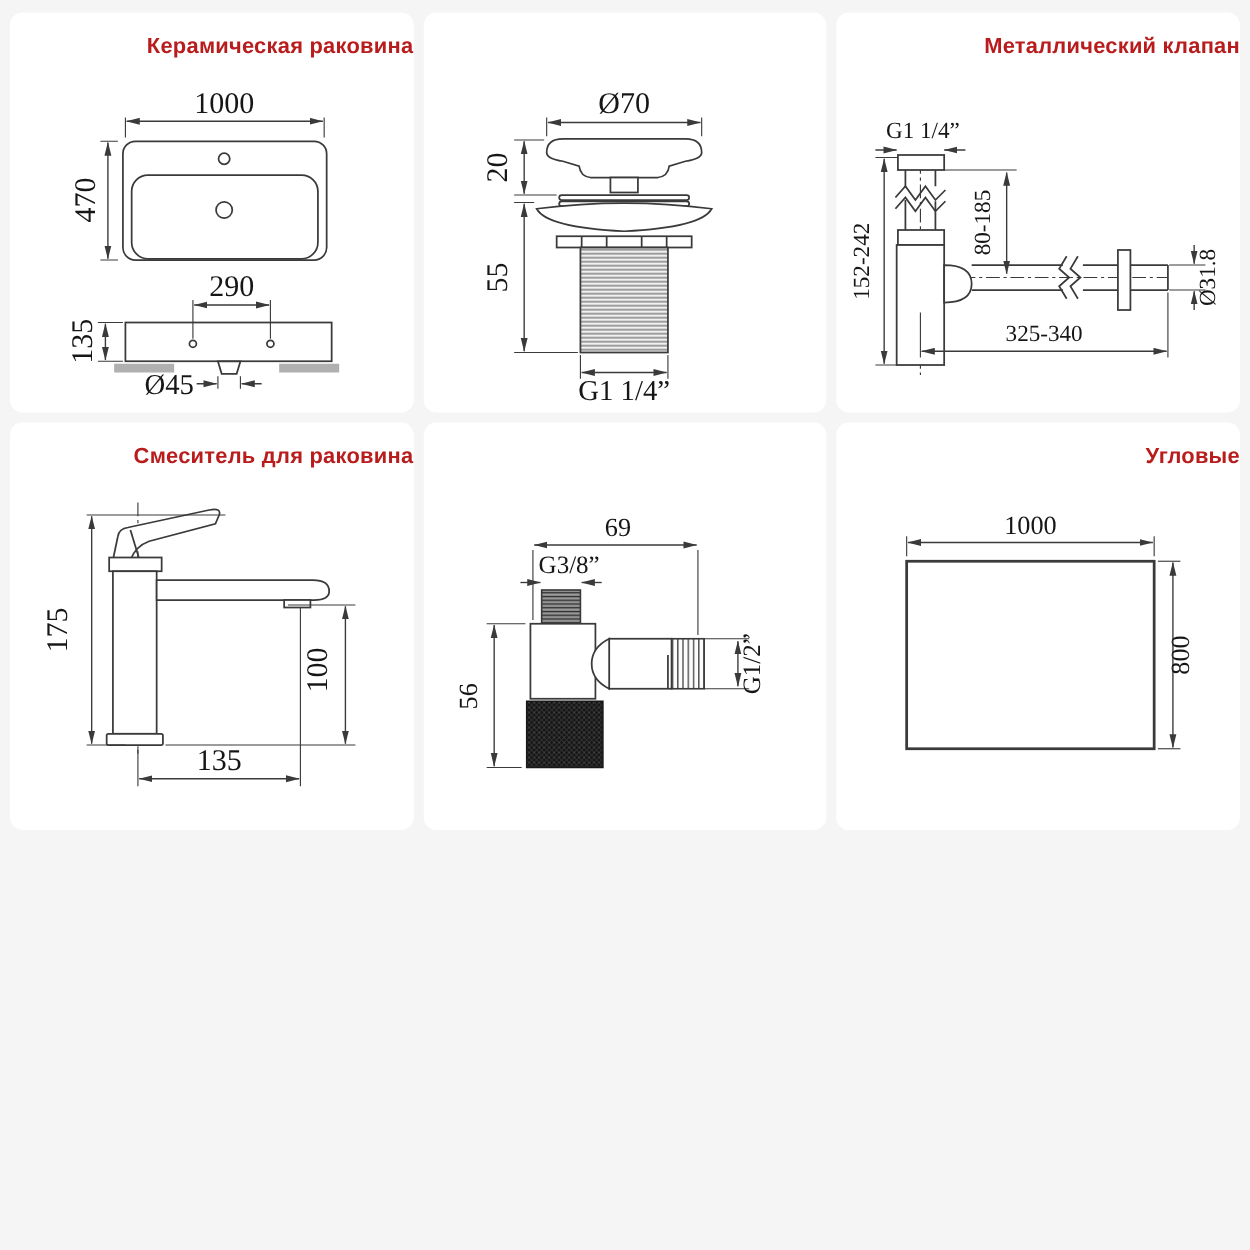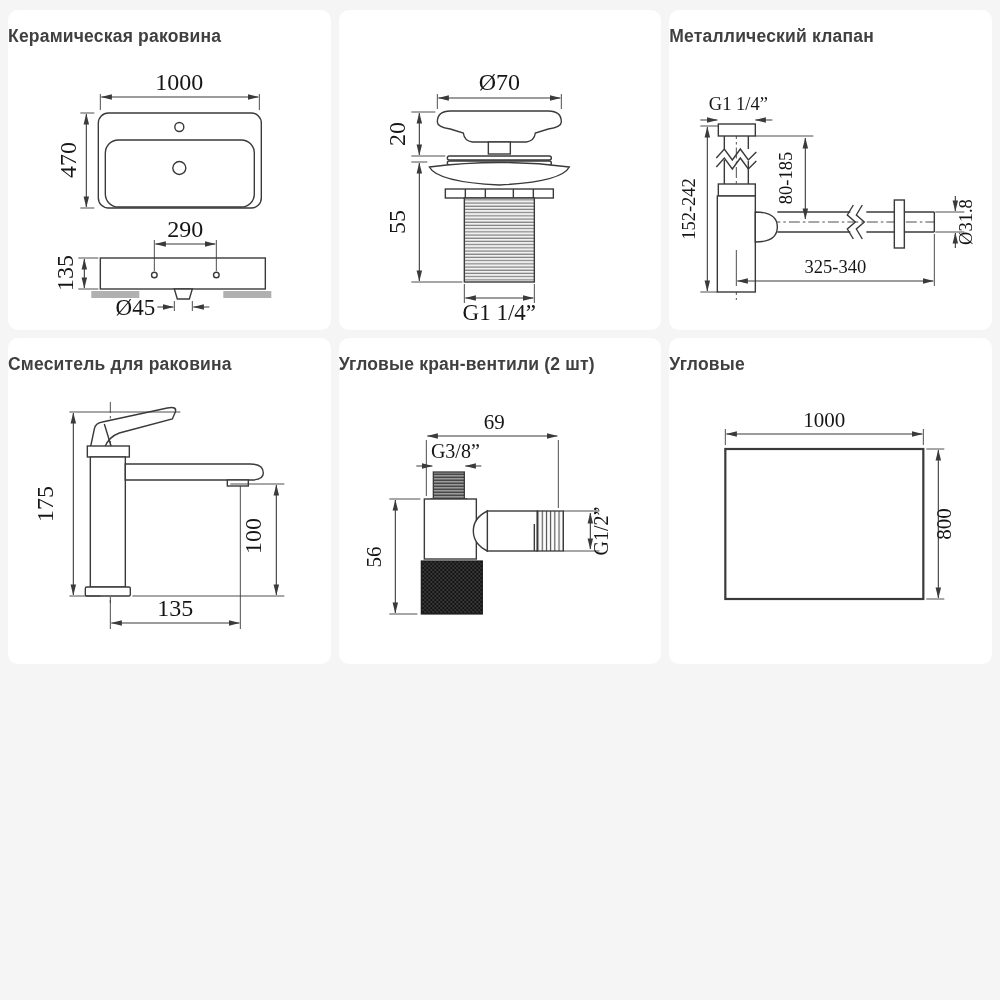--- a/index.html
+++ b/index.html
@@ -19,25 +19,25 @@
     align-content:start;
   }
   .card{
     position:relative;
     background:#ffffff;
     border-radius:10px;
     overflow:hidden;
   }
   .card-title{
     position:absolute;top:16px;left:0;right:0;
-    text-align:left;
+    text-align:right;
     font-weight:700;
     font-size:17.5px;
     letter-spacing:.2px;
-    color:#404040;
+    color:#b91c1c;
     z-index:2;
   }
   svg.draw{position:absolute;left:0;top:0;width:100%;height:100%;}
   
   .ln{stroke:#3a3a3a;stroke-width:1.4;fill:none;}
   .lnw{stroke:#3a3a3a;stroke-width:1.4;fill:#ffffff;}
   .thick{stroke-width:2.2;}
   .dl{stroke:#3a3a3a;stroke-width:1.1;fill:none;}   
   .xl{stroke:#3a3a3a;stroke-width:.9;fill:none;}    
   .cl{stroke:#3a3a3a;stroke-width:.9;fill:none;stroke-dasharray:11 3 2.5 3;} 
@@ -272,21 +272,20 @@
       <g>
         <line class="xl" x1="102" y1="262" x2="102" y2="291"></line>
         <line class="xl" x1="232" y1="148" x2="232" y2="291"></line>
         <line class="dl" x1="103" y1="285" x2="231" y2="285" marker-start="url(#arr)" marker-end="url(#arr)"></line>
         <text class="dim" x="167" y="278">135</text>
       </g>
     </svg>
   </section>
 
   <section class="card">
-    <div class="card-title">Угловые кран-вентили (2 шт)</div>
     <svg class="draw" viewBox="0 0 322 326">
 
       <g>
         <rect x="94" y="134" width="31" height="27" fill="url(#thrDark)" stroke="#3a3a3a" stroke-width="1.3"></rect>
         <line class="ln" x1="91" y1="161" x2="128" y2="161"></line>
         <rect class="lnw" x="85" y="161" width="52" height="60"></rect>
         <rect class="lnw" x="148" y="173" width="50" height="40"></rect>
         <path class="lnw" d="M148,173 Q134,180 134,193 Q134,206 148,213 Z"></path>
         <line class="ln" x1="195" y1="186" x2="195" y2="213"></line>
         <rect x="198" y="173" width="26" height="40" fill="url(#thrV)" stroke="#3a3a3a" stroke-width="1.3"></rect>

